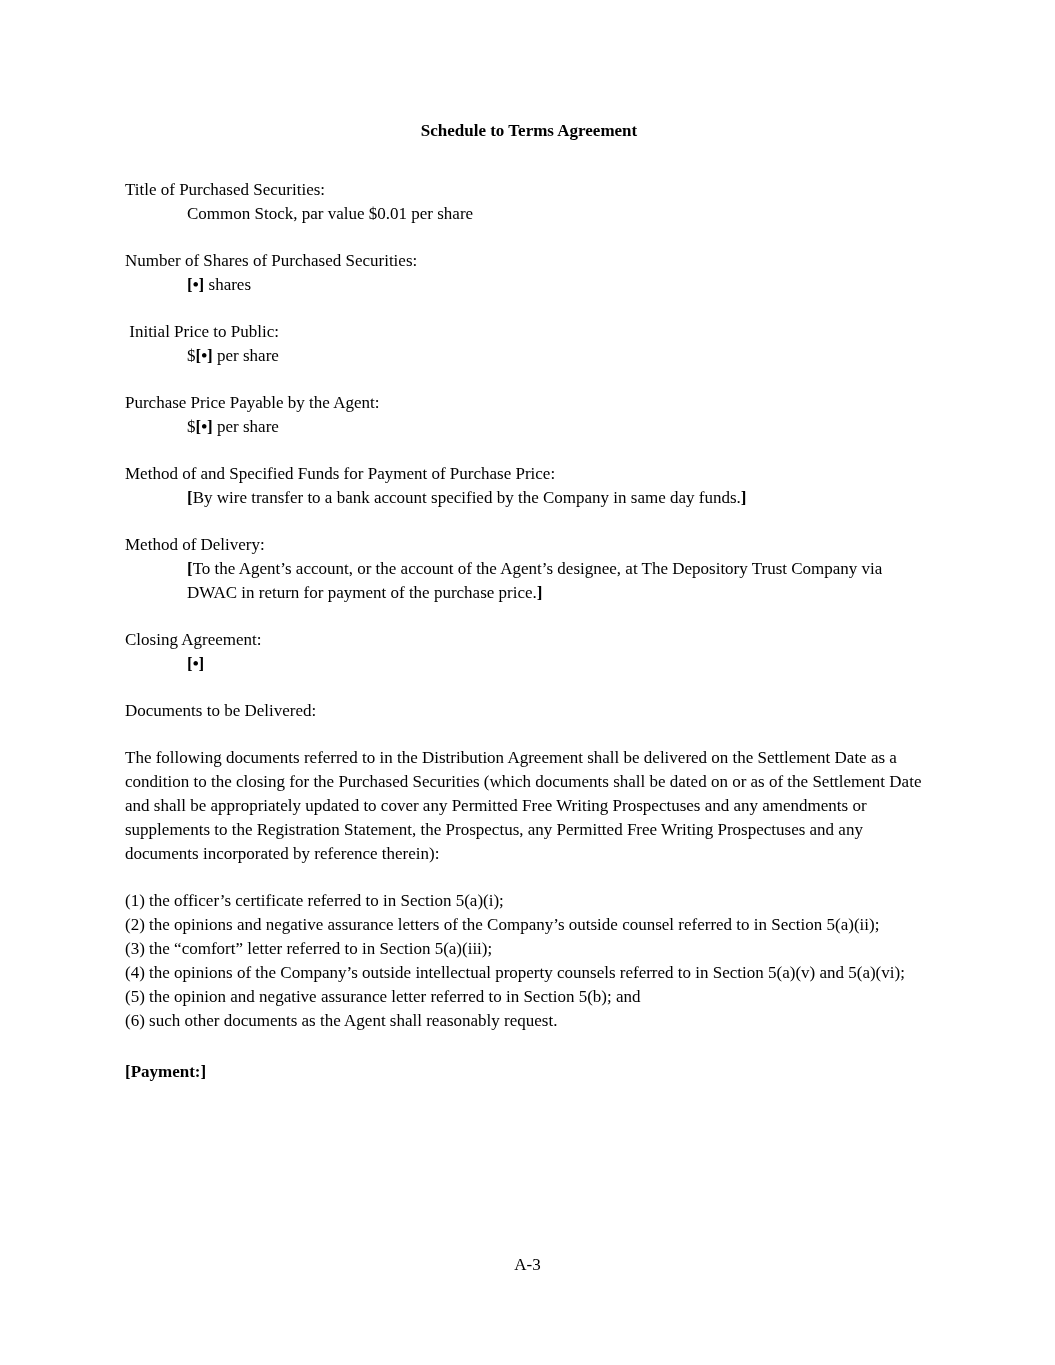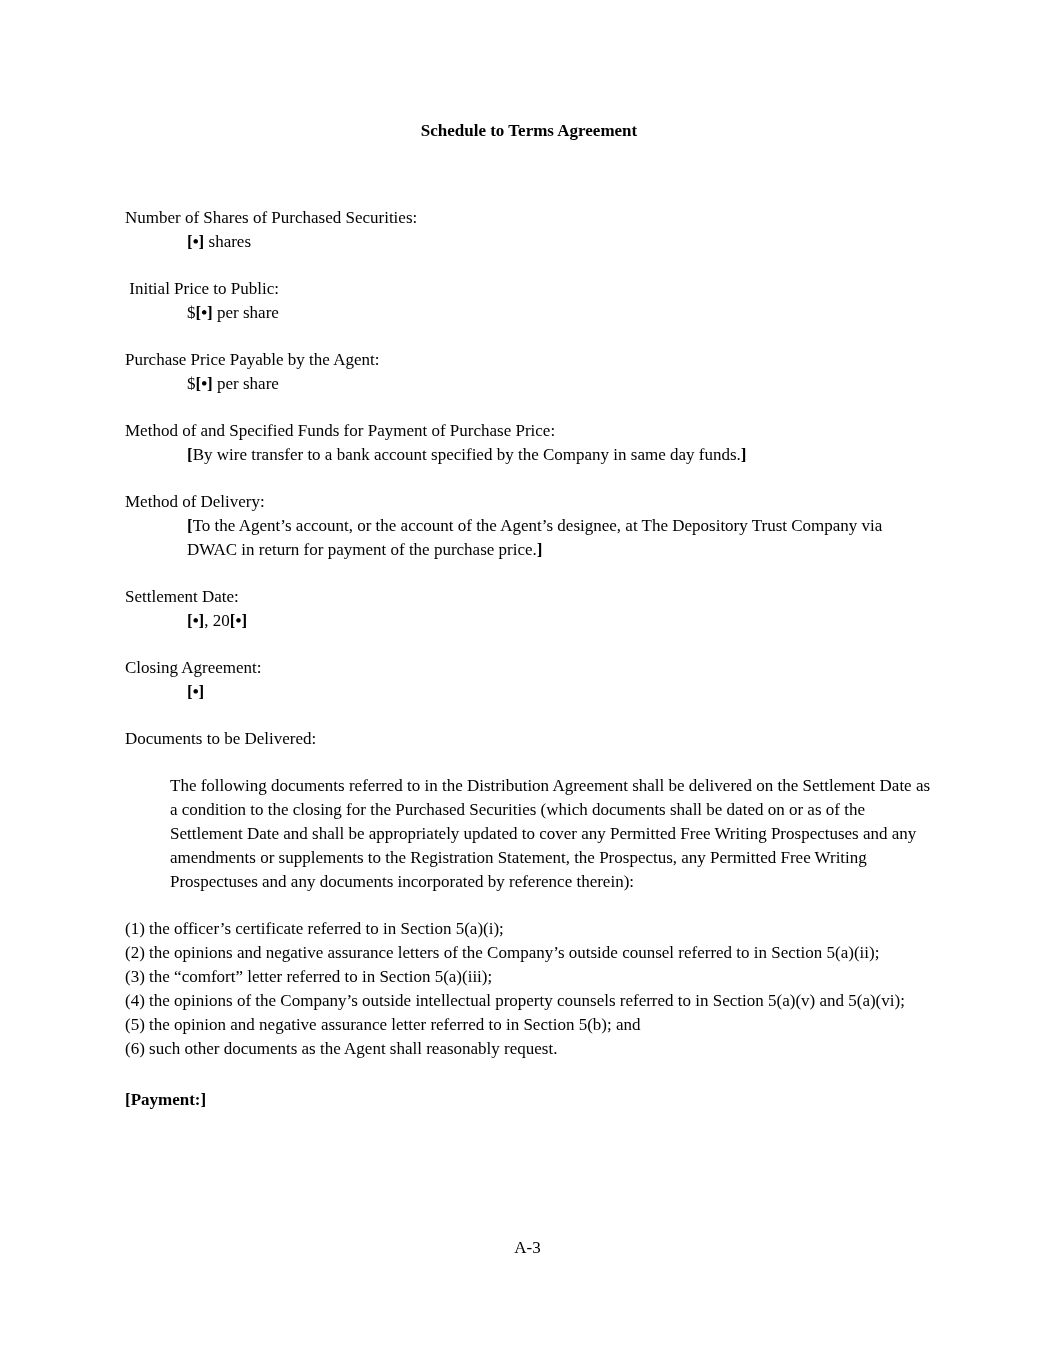--- a/index.html
+++ b/index.html
@@ -13,46 +13,48 @@
     font-family: "Liberation Serif", "DejaVu Serif", serif;
     font-size: 17px;
     line-height: 24px;
     padding: 119px 122px 0 125px;
     position: relative;
     overflow: hidden;
   }
   .doc-title {
     text-align: center;
     font-weight: bold;
-    margin-bottom: 63px;
+    margin-bottom: 35px;
   }
   .field { margin-bottom: 23px; }
   .field-label { white-space: pre-wrap; }
   .field-value { padding-left: 62px; }
   .bold { font-weight: bold; }
   .section-heading { margin-bottom: 23px; }
-  .para { margin-bottom: 23px; margin-left: 45px; }
+  .para { margin-bottom: 23px; }
   .doc-list { margin-bottom: 27px; }
   .lockup { font-weight: bold; }
   .page-number {
     position: absolute;
     left: 0;
-    bottom: 105px;
+    bottom: 88px;
     width: 100%;
     text-align: center;
   }
 </style>
 </head>
 <body>
 
 <div class="page">
 
   <div class="doc-title">Schedule to Terms Agreement</div>
 
   <div class="field">
+    <div class="field-label">Title of Purchased Securities:</div>
+    <div class="field-value"><span>Common Stock, par value $0.01 per share</span></div>
   </div>
 
   <div class="field">
     <div class="field-label">Number of Shares of Purchased Securities:</div>
     <div class="field-value"><span class="bold">[•]</span><span> shares</span></div>
   </div>
 
   <div class="field">
     <div class="field-label"> Initial Price to Public:</div>
     <div class="field-value"><span>$</span><span class="bold">[•]</span><span> per share</span></div>
@@ -66,24 +68,20 @@
   <div class="field">
     <div class="field-label">Method of and Specified Funds for Payment of Purchase Price:</div>
     <div class="field-value"><span class="bold">[</span><span>By wire transfer to a bank account specified by the Company in same day funds.</span><span class="bold">]</span></div>
   </div>
 
   <div class="field">
     <div class="field-label">Method of Delivery:</div>
     <div class="field-value"><span class="bold">[</span><span>To the Agent’s account, or the account of the Agent’s designee, at The Depository Trust Company via DWAC in return for payment of the purchase price.</span><span class="bold">]</span></div>
   </div>
 
-  <div class="field">
-    <div class="field-label">Settlement Date:</div>
-    <div class="field-value"><span class="bold">[•]</span><span>, 20</span><span class="bold">[•]</span></div>
-  </div>
 
   <div class="field">
     <div class="field-label">Closing Agreement:</div>
     <div class="field-value"><span class="bold">[•]</span></div>
   </div>
 
   <div class="section-heading">Documents to be Delivered:</div>
 
   <div class="para">The following documents referred to in the Distribution Agreement shall be delivered on the Settlement Date as a condition to the closing for the Purchased Securities (which documents shall be dated on or as of the Settlement Date and shall be appropriately updated to cover any Permitted Free Writing Prospectuses and any amendments or supplements to the Registration Statement, the Prospectus, any Permitted Free Writing Prospectuses and any documents incorporated by reference therein):</div>
 

